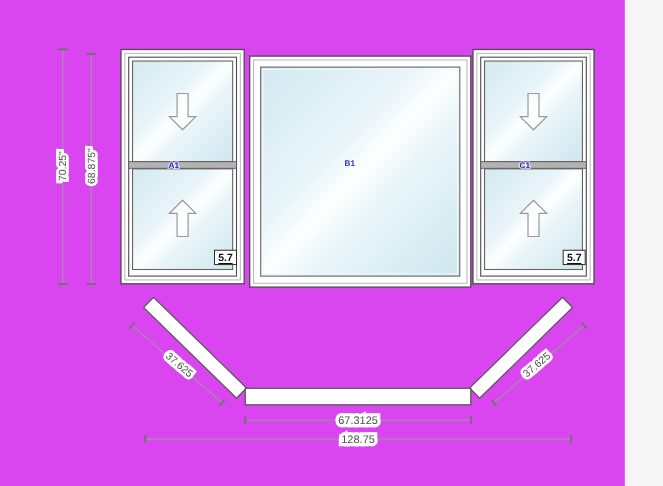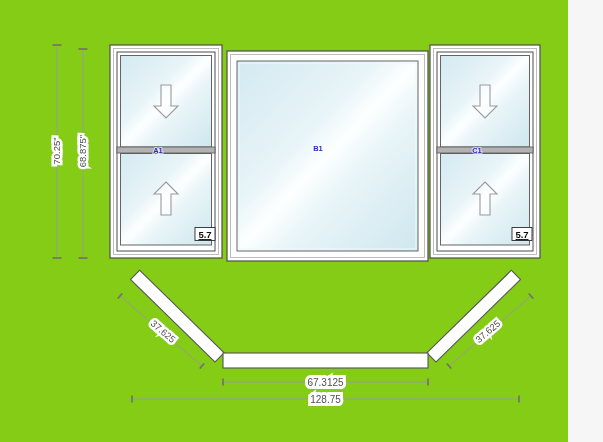--- a/index.html
+++ b/index.html
@@ -1,17 +1,17 @@
 <!DOCTYPE html>
 <html><head>
 <meta charset="utf-8">
 <style>
   html,body{margin:0;padding:0;background:#f6f6f6;}
   .stage{
-    width:568px;height:442px;background:#84cc16;position:relative;overflow:hidden;
+    width:568px;height:442px;background:#d946ef;position:relative;overflow:hidden;
     font-family:"Liberation Sans", sans-serif;
   }
   svg text{font-family:"Liberation Sans", sans-serif;}
   .dim-text{fill:#4f4f4f;font-size:9.5px;paint-order:stroke;stroke:#ffffff;stroke-width:5px;}
   .dim-text-lg{fill:#4f4f4f;font-size:10px;paint-order:stroke;stroke:#ffffff;stroke-width:6px;}
   .unit-label{fill:#2a2ad0;font-size:7.5px;font-weight:bold;paint-order:stroke;stroke:rgba(255,255,255,.6);stroke-width:2px;}
   .egress-text{fill:#101010;font-size:9.5px;font-weight:bold;}
   .dim-line{stroke:#9a9a9a;stroke-width:1;}
   .dim-tick{stroke:#6f6f6f;stroke-width:1.6;}
   .frame-dark{stroke:#4d4d4d;stroke-width:1.2;fill:#ffffff;}

